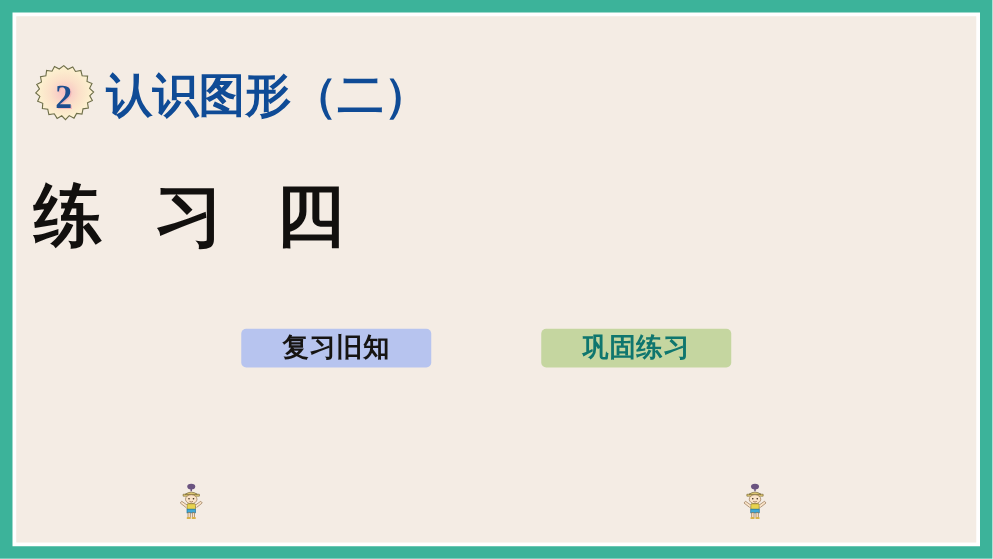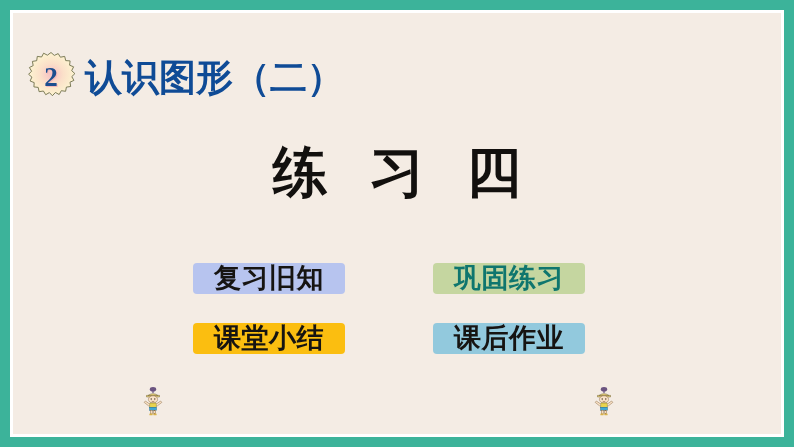--- a/index.html
+++ b/index.html
@@ -91,21 +91,21 @@
     white-space: nowrap;
     line-height: 1;
   }
 
   
   .main-title {
     position: absolute;
     left: 0;
     top: 126px;
     width: 768px;
-    text-align: center;
+    text-align: left;
     font-family: "Liberation Serif", "DejaVu Serif", serif;
     font-size: 55px;
     font-weight: 700;
     color: #12100e;
     letter-spacing: 14px;
     text-indent: 14px;
     line-height: 1.25;
     white-space: nowrap;
   }
 
@@ -122,21 +122,21 @@
   }
   .btn {
     width: 152px;
     height: 31px;
     box-sizing: border-box;
     border-radius: 4px;
     display: flex;
     align-items: center;
     justify-content: center;
     font-family: "Liberation Serif", "DejaVu Serif", serif;
-    font-size: 27px;
+    font-size: 21px;
     font-weight: 700;
     color: #161412;
     letter-spacing: 0.5px;
     line-height: 1;
     white-space: nowrap;
     cursor: pointer;
     user-select: none;
   }
   .btn-gap { width: 88px; flex: 0 0 88px; }
 
@@ -184,25 +184,20 @@
     </div>
 
     <div class="main-title" style="color: rgb(18, 16, 14);">练 习 四</div>
 
     <div class="btn-grid">
       <div class="btn-row">
         <div class="btn" style="background: rgb(183, 196, 239); color: rgb(22, 20, 18);">复习旧知</div>
         <div class="btn-gap"></div>
         <div class="btn" style="background: rgb(197, 214, 160); color: #0f766e;">巩固练习</div>
       </div>
-      <div class="btn-row">
-        <div class="btn" style="background: rgb(251, 190, 16); color: rgb(22, 20, 18);">课堂小结</div>
-        <div class="btn-gap"></div>
-        <div class="btn" style="background: rgb(146, 201, 221); color: rgb(22, 20, 18);">课后作业</div>
-      </div>
     </div>
 
     <div class="mascot mascot-left">
       <svg viewBox="0 0 26 30">
         <ellipse cx="13" cy="3.2" rx="3.2" ry="2.3" fill="#6b5480"></ellipse>
         <rect x="12.4" y="5" width="1.2" height="2" fill="#6b5480"></rect>
         <path d="M6.5 9.4 h13 v1.5 h-13 z" fill="#f0d97e" stroke="#6b5a2a" stroke-width="0.5"></path>
         <path d="M8.2 9.4 q4.8 -3.4 9.6 0 z" fill="#f0d97e" stroke="#6b5a2a" stroke-width="0.5"></path>
         <ellipse cx="13" cy="13.4" rx="4.6" ry="3.6" fill="#fae3c8" stroke="#8a6a45" stroke-width="0.5"></ellipse>
         <circle cx="11.2" cy="13" r="0.65" fill="#3a2a1a"></circle>

